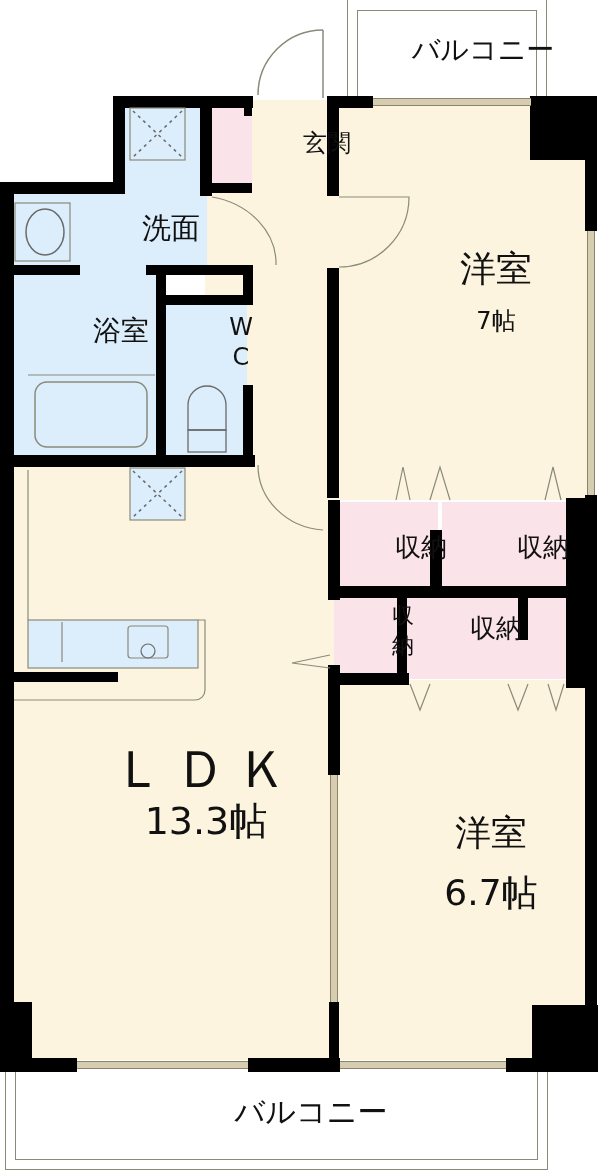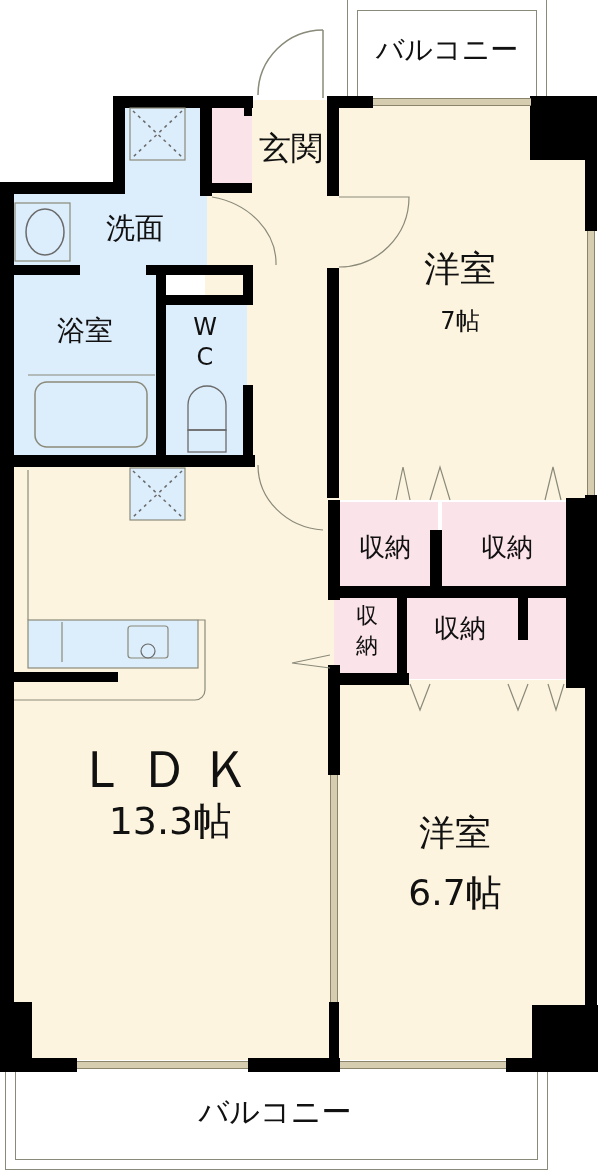--- a/index.html
+++ b/index.html
@@ -2,21 +2,21 @@
 <html><head>
 <meta charset="utf-8">
 <style>
   html,body{margin:0;padding:0;background:#ffffff;}
   body{width:600px;height:1172px;position:relative;overflow:hidden;font-family:"DejaVu Sans","Liberation Sans",sans-serif;}
   .abs{position:absolute;}
   .wall{position:absolute;background:#000;}
   .floor{position:absolute;background:#fdf4df;}
   .wet{position:absolute;background:#dcedfb;}
   .storage{position:absolute;background:#fbe3ea;}
-  .lbl{position:absolute;color:#111;text-align:center;line-height:1.15;white-space:nowrap;}
+  .lbl{position:absolute;color:#111;text-align:center;line-height:1.15;white-space:nowrap;margin-left:36px;}
   .thin{position:absolute;border:1.5px solid #8a8a7a;box-sizing:border-box;}
   .win{position:absolute;background:#d6cdb0;border-top:1px solid #8c846a;border-bottom:1px solid #8c846a;box-sizing:border-box;}
   .winv{position:absolute;background:#d6cdb0;border-left:1px solid #8c846a;border-right:1px solid #8c846a;box-sizing:border-box;}
   svg{position:absolute;overflow:visible;}
 </style>
 </head>
 <body>
 
 <div class="thin" style="left:347px;top:0px;width:200px;height:100px;border-top:none;"></div>
 <div class="thin" style="left:357px;top:10px;width:180px;height:90px;"></div>
@@ -124,21 +124,21 @@
   <rect x="128" y="626" width="40" height="32" rx="3" fill="none" stroke="#8a8a7a" stroke-width="1.2"></rect>
   <circle cx="148" cy="651" r="7" fill="none" stroke="#6a6a6a" stroke-width="1.2"></circle>
   <path d="M198 620 L205 620 L205 690 A10 10 0 0 1 195 700 L14 700" fill="none" stroke="#8a8a7a" stroke-width="1.2"></path>
   <line x1="28" y1="470" x2="28" y2="620" stroke="#8a8a7a" stroke-width="1.2"></line>
 
   <path d="M396 500 L403 467 L410 500 M430 500 L440 467 L450 500 M545 500 L553 467 L561 500" fill="none" stroke="#8a8a7a" stroke-width="1.2"></path>
   <path d="M410 684 L420 710 L430 684 M508 684 L518 710 L528 684 M548 684 L556 710 L564 684" fill="none" stroke="#8a8a7a" stroke-width="1.2"></path>
   <path d="M330 655 L292 663 L330 668" fill="none" stroke="#8a8a7a" stroke-width="1.2"></path>
 </svg>
 
-<div class="lbl" style="left:256px;top:130px;width:70px;font-size:32px;">玄関</div>
+<div class="lbl" style="left:256px;top:130px;width:70px;font-size:24px;">玄関</div>
 <div class="lbl" style="left:85px;top:212px;width:100px;font-size:29px;">洗面</div>
 <div class="lbl" style="left:35px;top:315px;width:100px;font-size:28px;">浴室</div>
 <div class="lbl" style="left:180px;top:314px;width:50px;font-size:24px;">W</div>
 <div class="lbl" style="left:180px;top:344px;width:50px;font-size:24px;">C</div>
 
 <div class="lbl" style="left:385px;top:248px;width:150px;font-size:36px;">洋室</div>
 <div class="lbl" style="left:385px;top:308px;width:150px;font-size:24px;">7帖</div>
 
 <div class="lbl" style="left:340px;top:533px;width:90px;font-size:26px;">収納</div>
 <div class="lbl" style="left:452px;top:533px;width:110px;font-size:26px;">収納</div>

